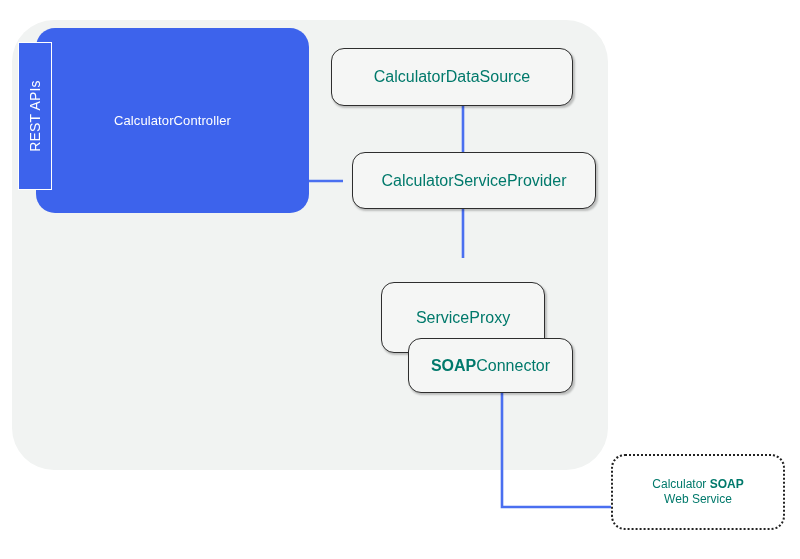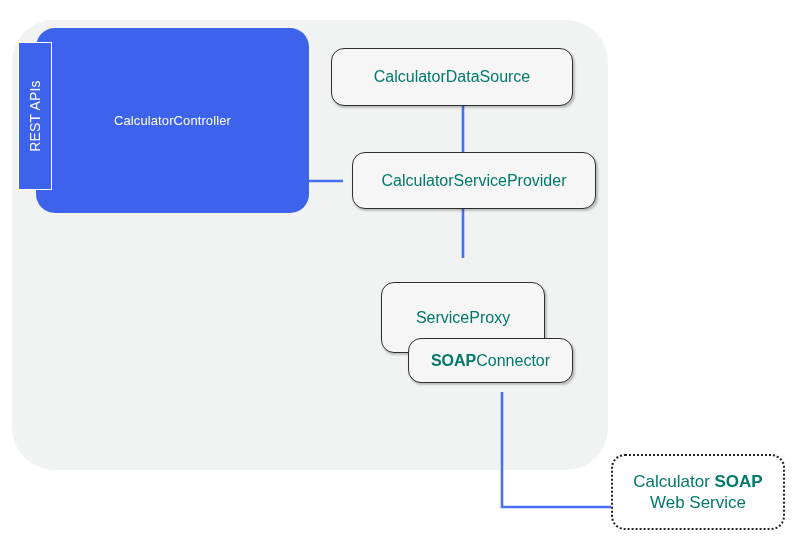--- a/index.html
+++ b/index.html
@@ -113,29 +113,29 @@
     position: absolute;
     background: #ffffff;
     border: 2.5px dotted #222222;
     border-radius: 14px;
     box-sizing: border-box;
     display: flex;
     align-items: center;
     justify-content: center;
   }
   .node-dashed .node-label {
-    font-size: 17px;
+    font-size: 12px;
     white-space: normal;
   }
 
   
   #node-datasource       { left: 331px; top: 48px;  width: 242px; height: 58px; }
   #node-serviceprovider  { left: 341px; top: 152px; width: 244px; height: 57px; margin-left: 11px; }
   #node-serviceproxy     { left: 381px; top: 256px; width: 164px; height: 71px; margin-top: 26px; }
-  #node-soapconnector    { left: 408px; top: 338px; width: 165px; height: 45px; }
+  #node-soapconnector    { left: 408px; top: 338px; width: 165px; height: 55px; }
   #node-webservice       { left: 611px; top: 454px; width: 174px; height: 76px; }
 </style>
 </head>
 <body>
 
 <div id="canvas">
 
   <div class="panel"></div>
 
   <svg class="wires" viewBox="0 0 800 559" width="800" height="559" xmlns="http://www.w3.org/2000/svg">

